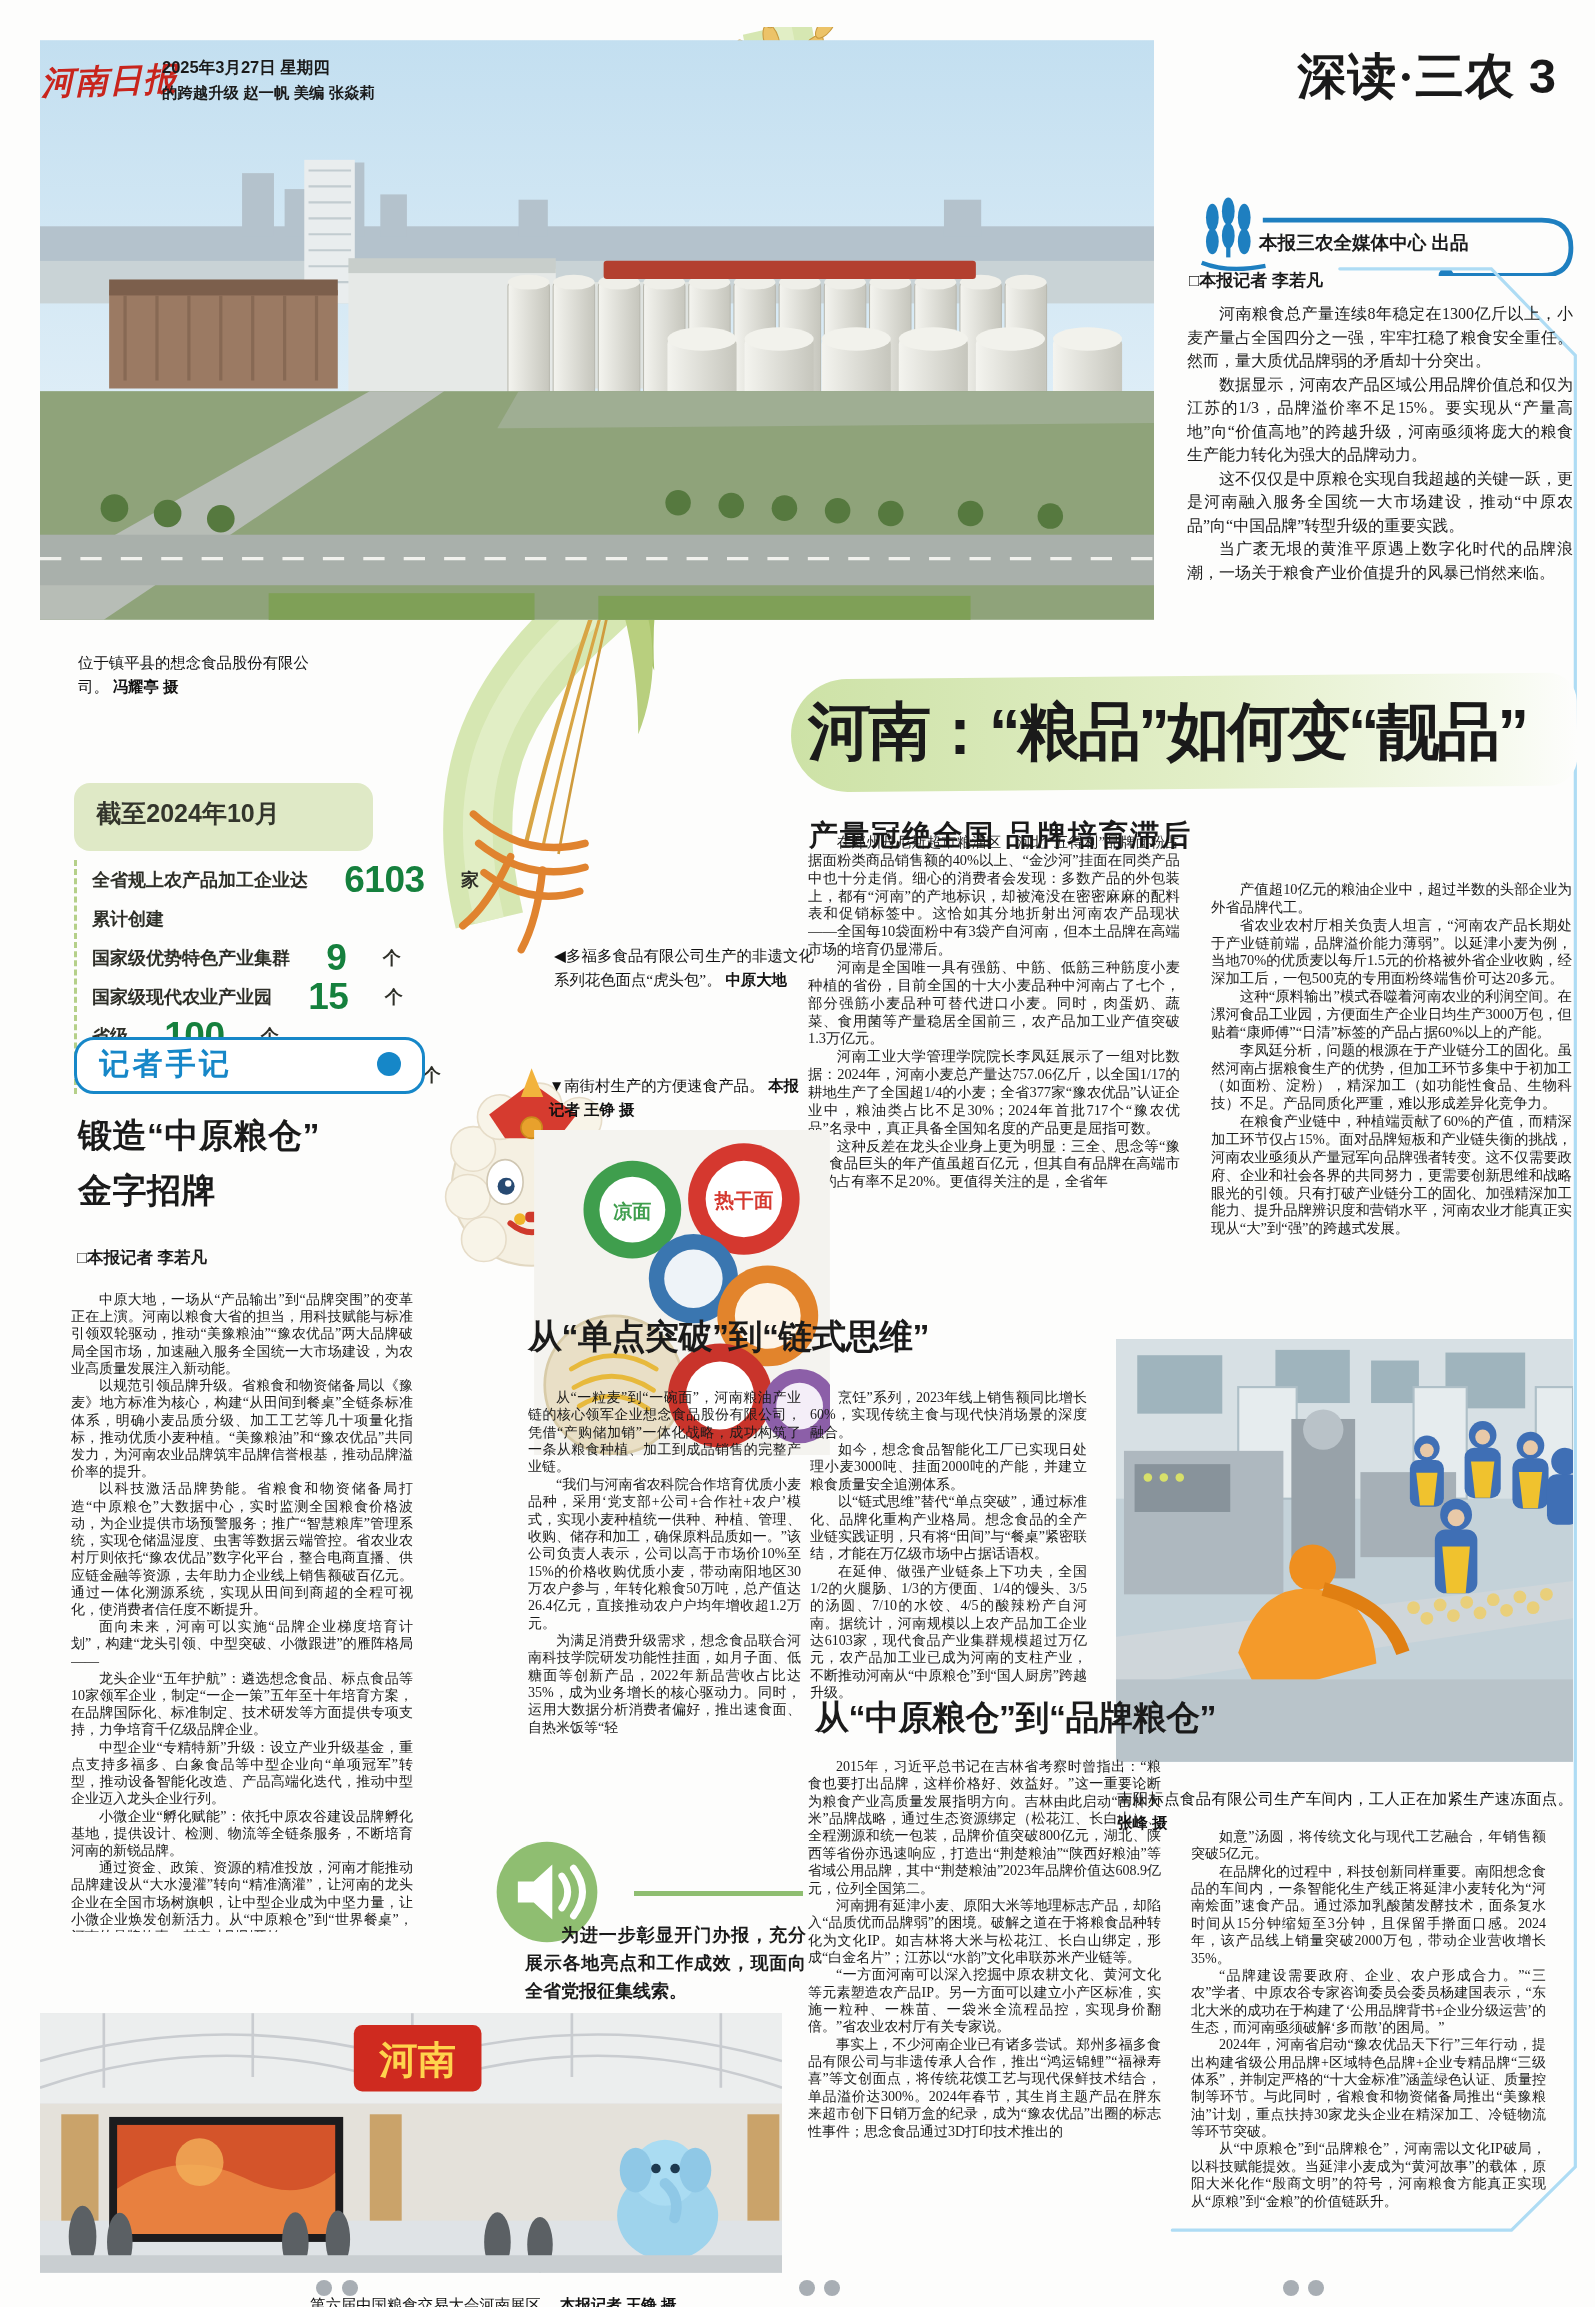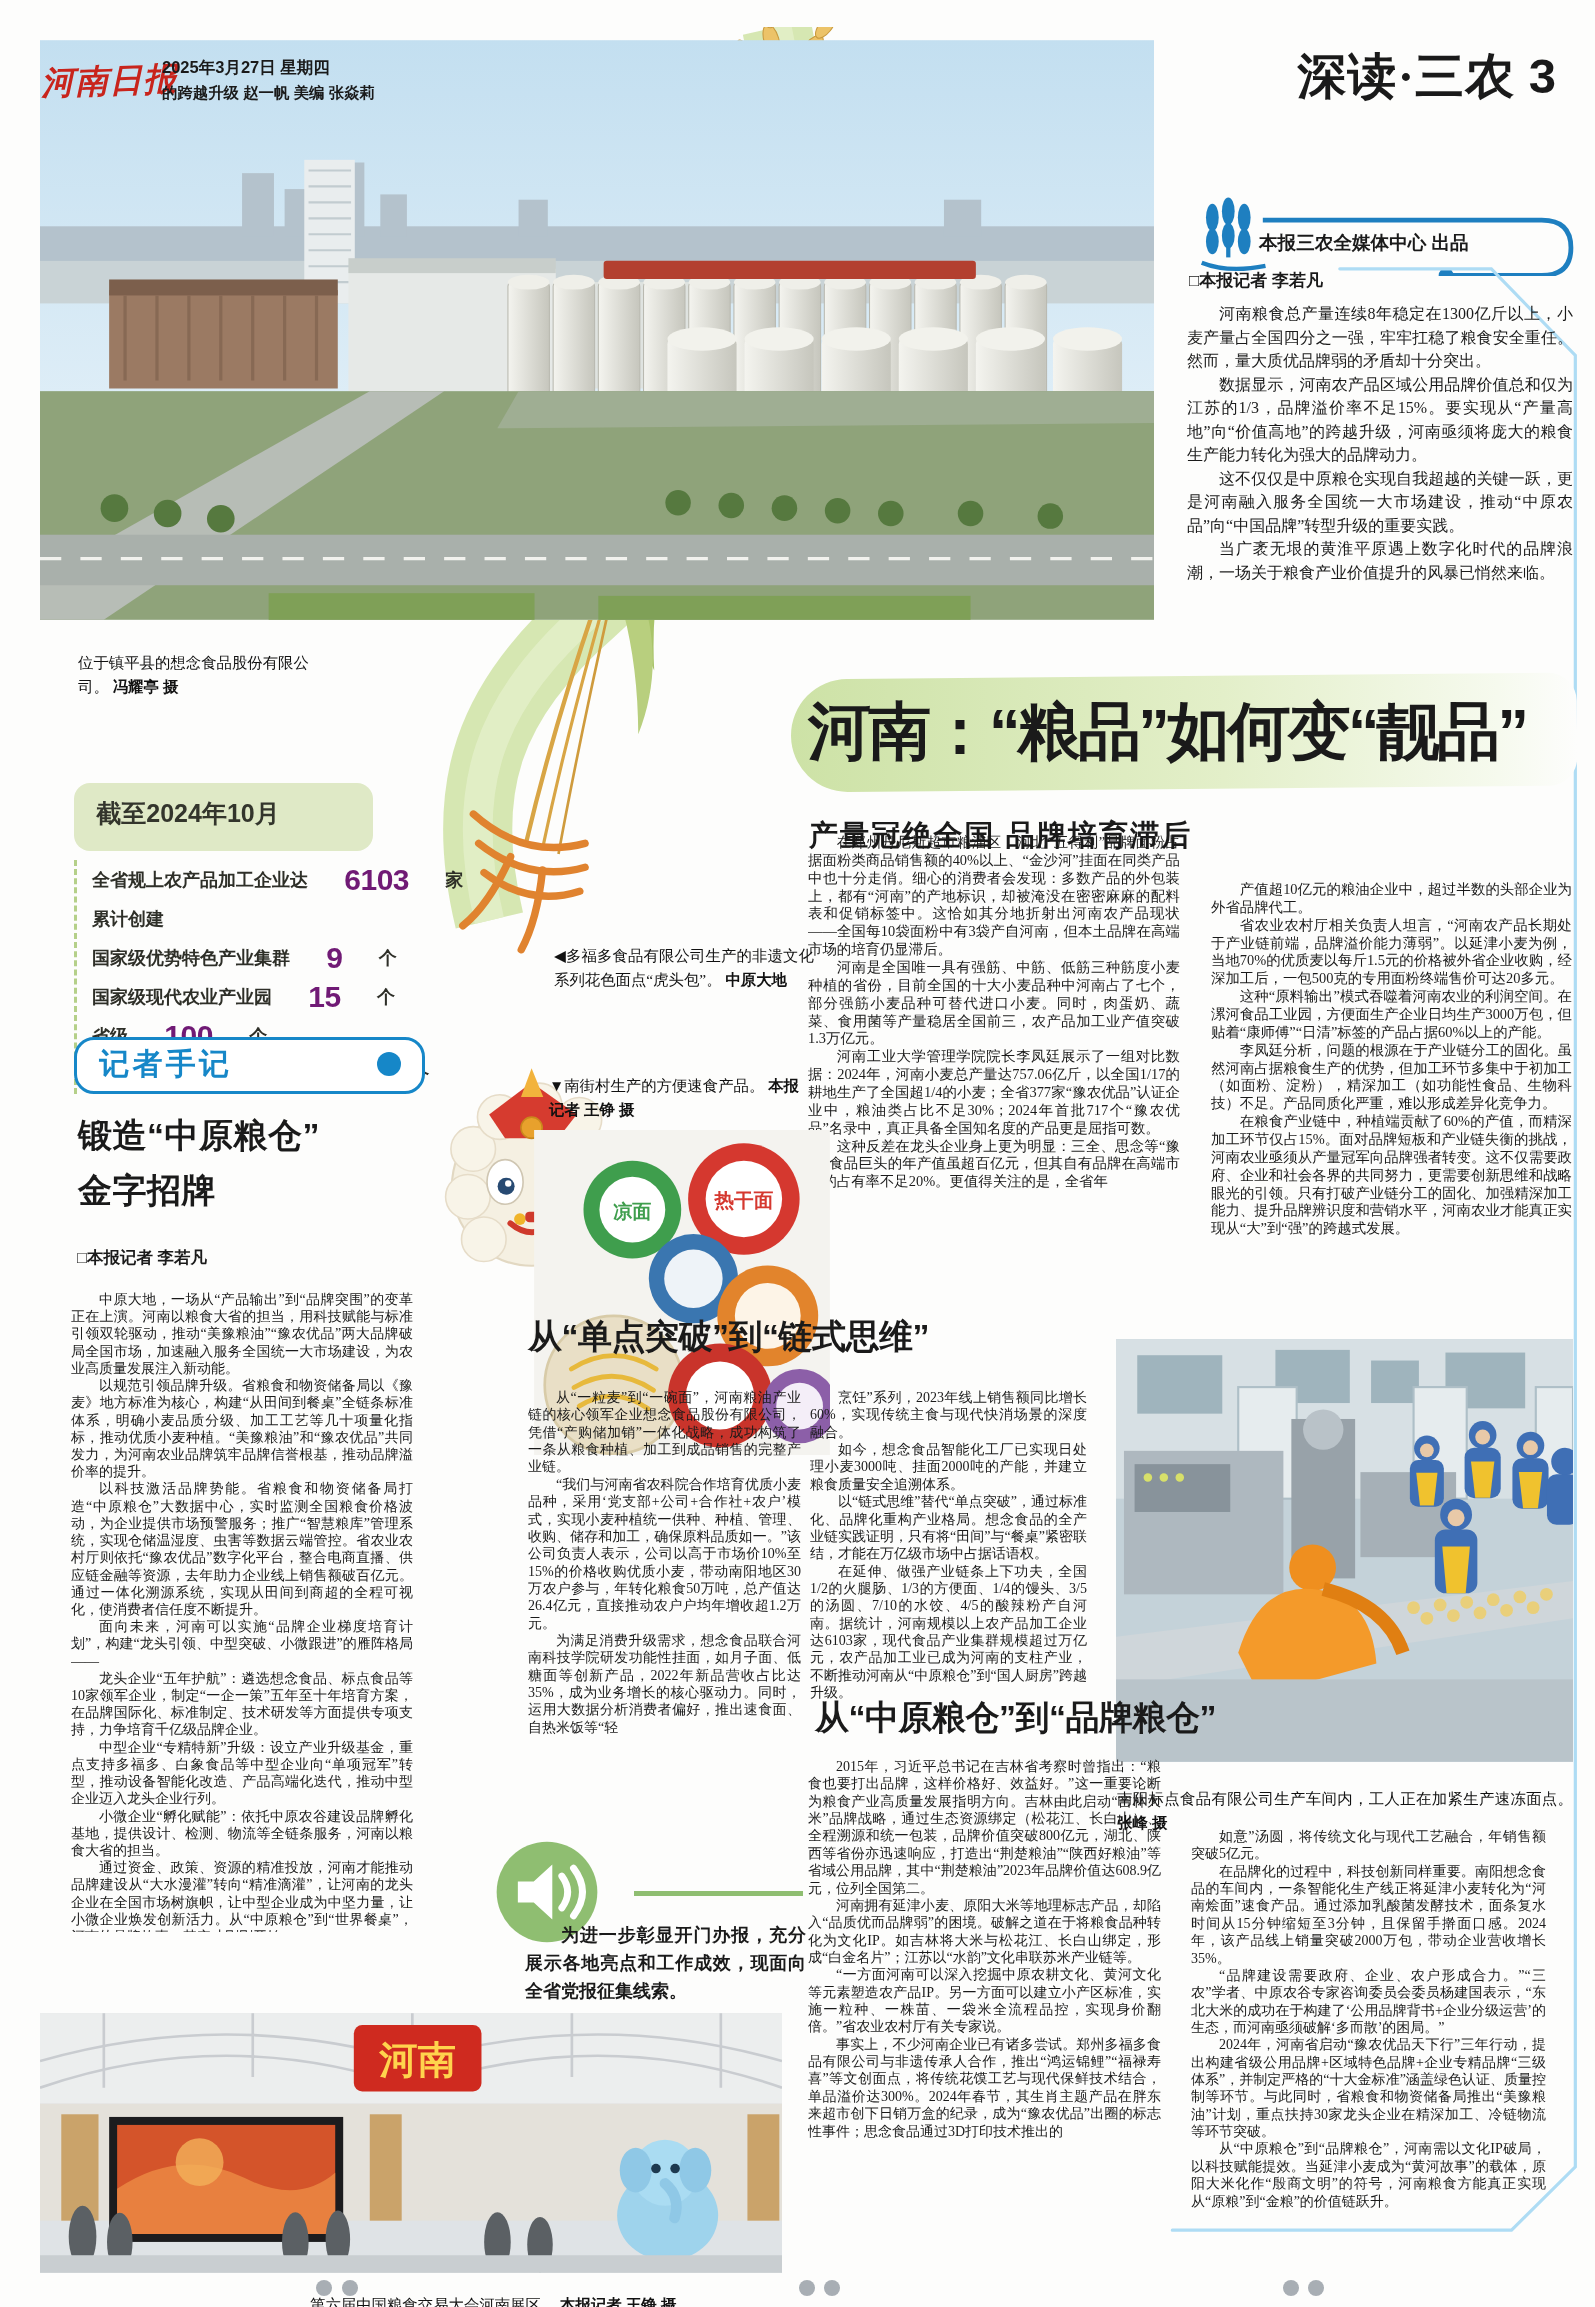--- a/index.html
+++ b/index.html
@@ -38,21 +38,21 @@
   .s2c2{left:810px;top:1389px;width:277px;height:433px;font-size:14px;}
   .s3t{left:815px;top:1695px;}
   .s3c1{left:808px;top:1758px;width:353px;height:457px;font-size:14px;}
   .s3c2{left:1191px;top:1828px;width:355px;height:420px;font-size:14px;}
   
   .stats-pill{left:74px;top:783px;width:277px;height:68px;background:#dfe9c6;border-radius:16px;
       font-size:25px;font-weight:bold;color:#33352c;line-height:60px;padding-left:22.3px;}
   .stats-list{left:74px;top:860px;width:436px;border-left:3.7px dashed #b5d089;padding-left:15px;}
   .stat-row{display:flex;align-items:center;height:39px;gap:32px;}
   .stat-label{font-size:18px;font-weight:bold;color:#2e2f28;}
-  .stat-num{font-size:30px;font-weight:bold;color:#701a75;padding:0 4.3px;letter-spacing:-0.5px;}
+  .stat-num{font-size:37px;font-weight:bold;color:#15803d;padding:0 4.3px;letter-spacing:-0.5px;}
   .stat-unit{font-size:18px;font-weight:bold;color:#2e2f28;}
   
   .nb-badge{left:74px;top:1037px;width:345px;height:51px;border:3.7px solid #1687c8;border-radius:20px;background:#fff;}
   .nb-badge-label{left:22.3px;top:4.3px;font-size:30px;font-weight:900;color:#1687c8;letter-spacing:3.2px;position:absolute;}
   .nb-dot{position:absolute;right:21px;top:11.7px;width:24.5px;height:24.5px;border-radius:50%;background:#1687c8;}
   .nb-title{left:78px;font-size:34px;font-weight:900;letter-spacing:0.5px;}
   .nb-byline{left:77px;top:1247px;font-size:16.5px;font-weight:bold;}
   .nb-body{left:71px;top:1291px;width:342px;height:641px;font-size:14px;line-height:1.23;
            font-family:"Liberation Serif","DejaVu Serif",serif;overflow:hidden;}
   
@@ -439,21 +439,21 @@
 <div class="abs nb-title" style="top:1113px;">锻造“中原粮仓”</div>
 <div class="abs nb-title" style="top:1168px;">金字招牌</div>
 <div class="abs nb-byline">□本报记者 李若凡</div>
 <div class="abs nb-body body-text">
     <p>中原大地，一场从“产品输出”到“品牌突围”的变革正在上演。河南以粮食大省的担当，用科技赋能与标准引领双轮驱动，推动“美豫粮油”“豫农优品”两大品牌破局全国市场，加速融入服务全国统一大市场建设，为农业高质量发展注入新动能。</p>
     <p>以规范引领品牌升级。省粮食和物资储备局以《豫麦》地方标准为核心，构建“从田间到餐桌”全链条标准体系，明确小麦品质分级、加工工艺等几十项量化指标，推动优质小麦种植。“美豫粮油”和“豫农优品”共同发力，为河南农业品牌筑牢品牌信誉根基，推动品牌溢价率的提升。</p>
     <p>以科技激活品牌势能。省粮食和物资储备局打造“中原粮仓”大数据中心，实时监测全国粮食价格波动，为企业提供市场预警服务；推广“智慧粮库”管理系统，实现仓储温湿度、虫害等数据云端管控。省农业农村厅则依托“豫农优品”数字化平台，整合电商直播、供应链金融等资源，去年助力企业线上销售额破百亿元。通过一体化溯源系统，实现从田间到商超的全程可视化，使消费者信任度不断提升。</p>
     <p>面向未来，河南可以实施“品牌企业梯度培育计划”，构建“龙头引领、中型突破、小微跟进”的雁阵格局——</p>
     <p>龙头企业“五年护航”：遴选想念食品、标点食品等10家领军企业，制定“一企一策”五年至十年培育方案，在品牌国际化、标准制定、技术研发等方面提供专项支持，力争培育千亿级品牌企业。</p>
     <p>中型企业“专精特新”升级：设立产业升级基金，重点支持多福多、白象食品等中型企业向“单项冠军”转型，推动设备智能化改造、产品高端化迭代，推动中型企业迈入龙头企业行列。</p>
-    <p>小微企业“孵化赋能”：依托中原农谷建设品牌孵化基地，提供设计、检测、物流等全链条服务，河南以粮食大省的担当。</p>
+    <p>小微企业“孵化赋能”：依托中原农谷建设品牌孵化基地，提供设计、检测、物流等全链条服务，不断培育河南的新锐品牌。</p>
     <p>通过资金、政策、资源的精准投放，河南才能推动品牌建设从“大水漫灌”转向“精准滴灌”，让河南的龙头企业在全国市场树旗帜，让中型企业成为中坚力量，让小微企业焕发创新活力。从“中原粮仓”到“世界餐桌”，河南的品牌故事，其实才刚刚开始。</p>
   </div>
 
 <div class="abs sec-title s2t">从“单点突破”到“链式思维”</div>
 <div class="abs col serif body-text s2c1">
     <p>从“一粒麦”到“一碗面”，河南粮油产业链的核心领军企业想念食品股份有限公司，凭借“产购储加销”一体化战略，成功构筑了一条从粮食种植、加工到成品销售的完整产业链。</p>
     <p>“我们与河南省农科院合作培育优质小麦品种，采用‘党支部+公司+合作社+农户’模式，实现小麦种植统一供种、种植、管理、收购、储存和加工，确保原料品质如一。”该公司负责人表示，公司以高于市场价10%至15%的价格收购优质小麦，带动南阳地区30万农户参与，年转化粮食50万吨，总产值达26.4亿元，直接推动农户户均年增收超1.2万元。</p>
     <p>为满足消费升级需求，想念食品联合河南科技学院研发功能性挂面，如月子面、低糖面等创新产品，2022年新品营收占比达35%，成为业务增长的核心驱动力。同时，运用大数据分析消费者偏好，推出速食面、自热米饭等“轻</p>
   </div>
 <div class="abs col serif body-text s2c2">

